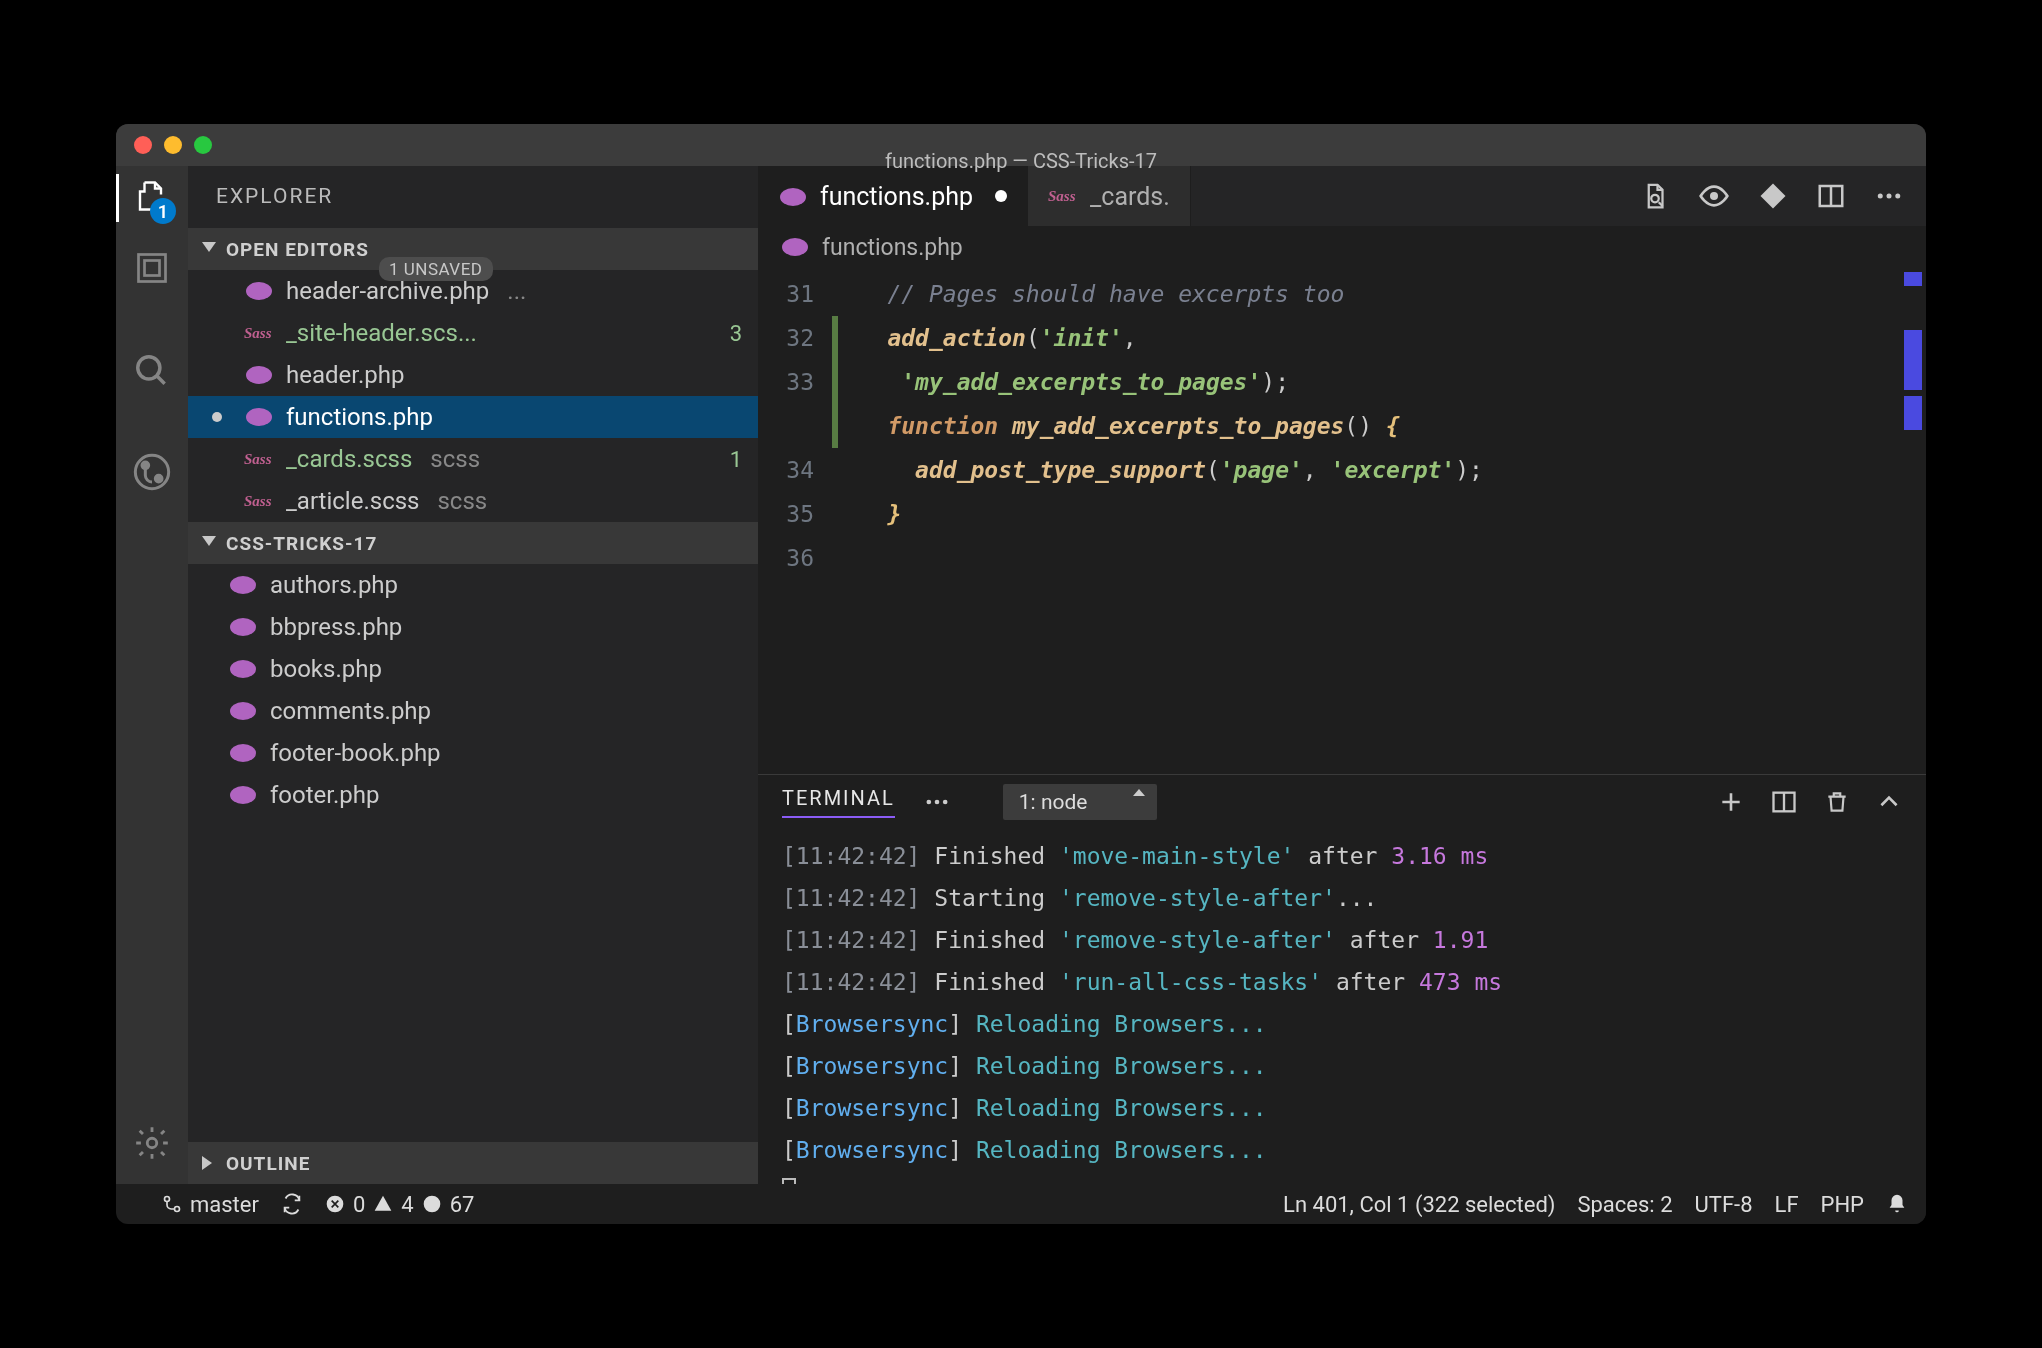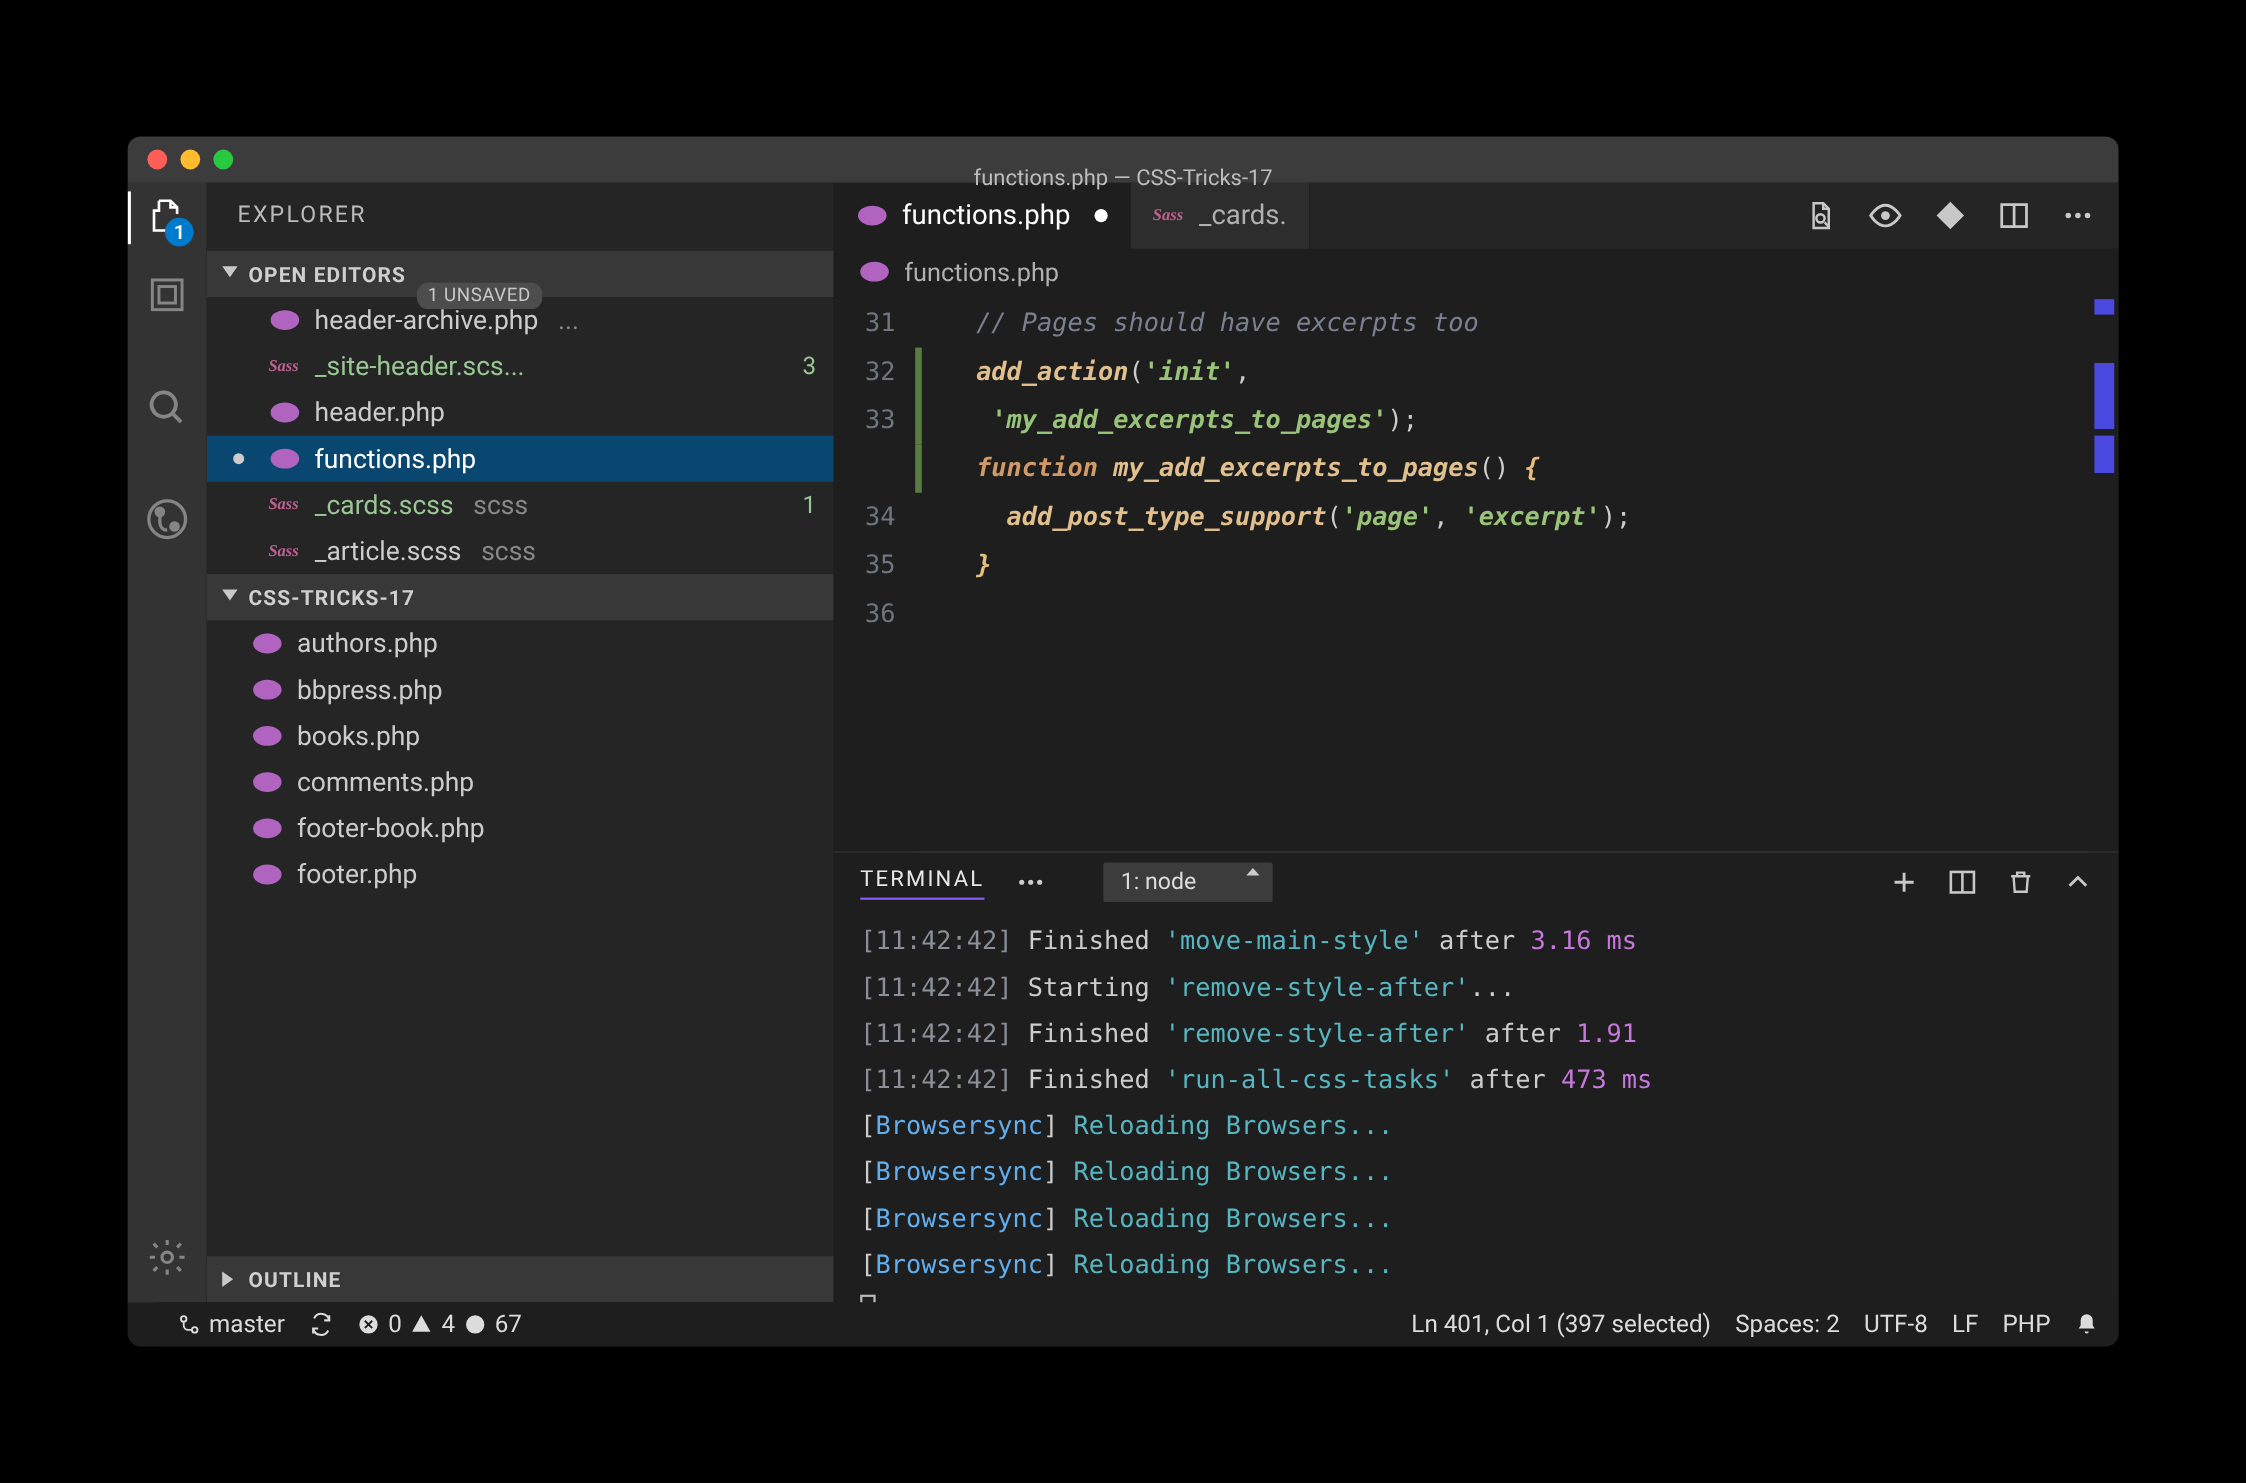--- a/index.html
+++ b/index.html
@@ -494,21 +494,21 @@
       <svg width="20" height="20" viewBox="0 0 24 24" fill="currentColor">
           <path d="M12 2l10 18H2z"></path>
         </svg>
       <span>4</span>
       <svg width="20" height="20" viewBox="0 0 24 24" fill="currentColor">
           <circle cx="12" cy="12" r="10"></circle>
         </svg>
       <span>67</span>
     </div>
     <div class="spacer"></div>
-    <span>Ln 401, Col 1 (397 selected)</span>
+    <span>Ln 401, Col 1 (322 selected)</span>
     <span>Spaces: 2</span>
     <span>UTF-8</span>
     <span>LF</span>
     <span>PHP</span>
     <span class="ico">
       <svg width="22" height="22" viewBox="0 0 24 24" fill="currentColor">
           <path d="M12 2a6 6 0 0 0-6 6v5l-2 3h16l-2-3V8a6 6 0 0 0-6-6zM10 19a2 2 0 0 0 4 0"></path>
         </svg>
     </span>
   </div>

